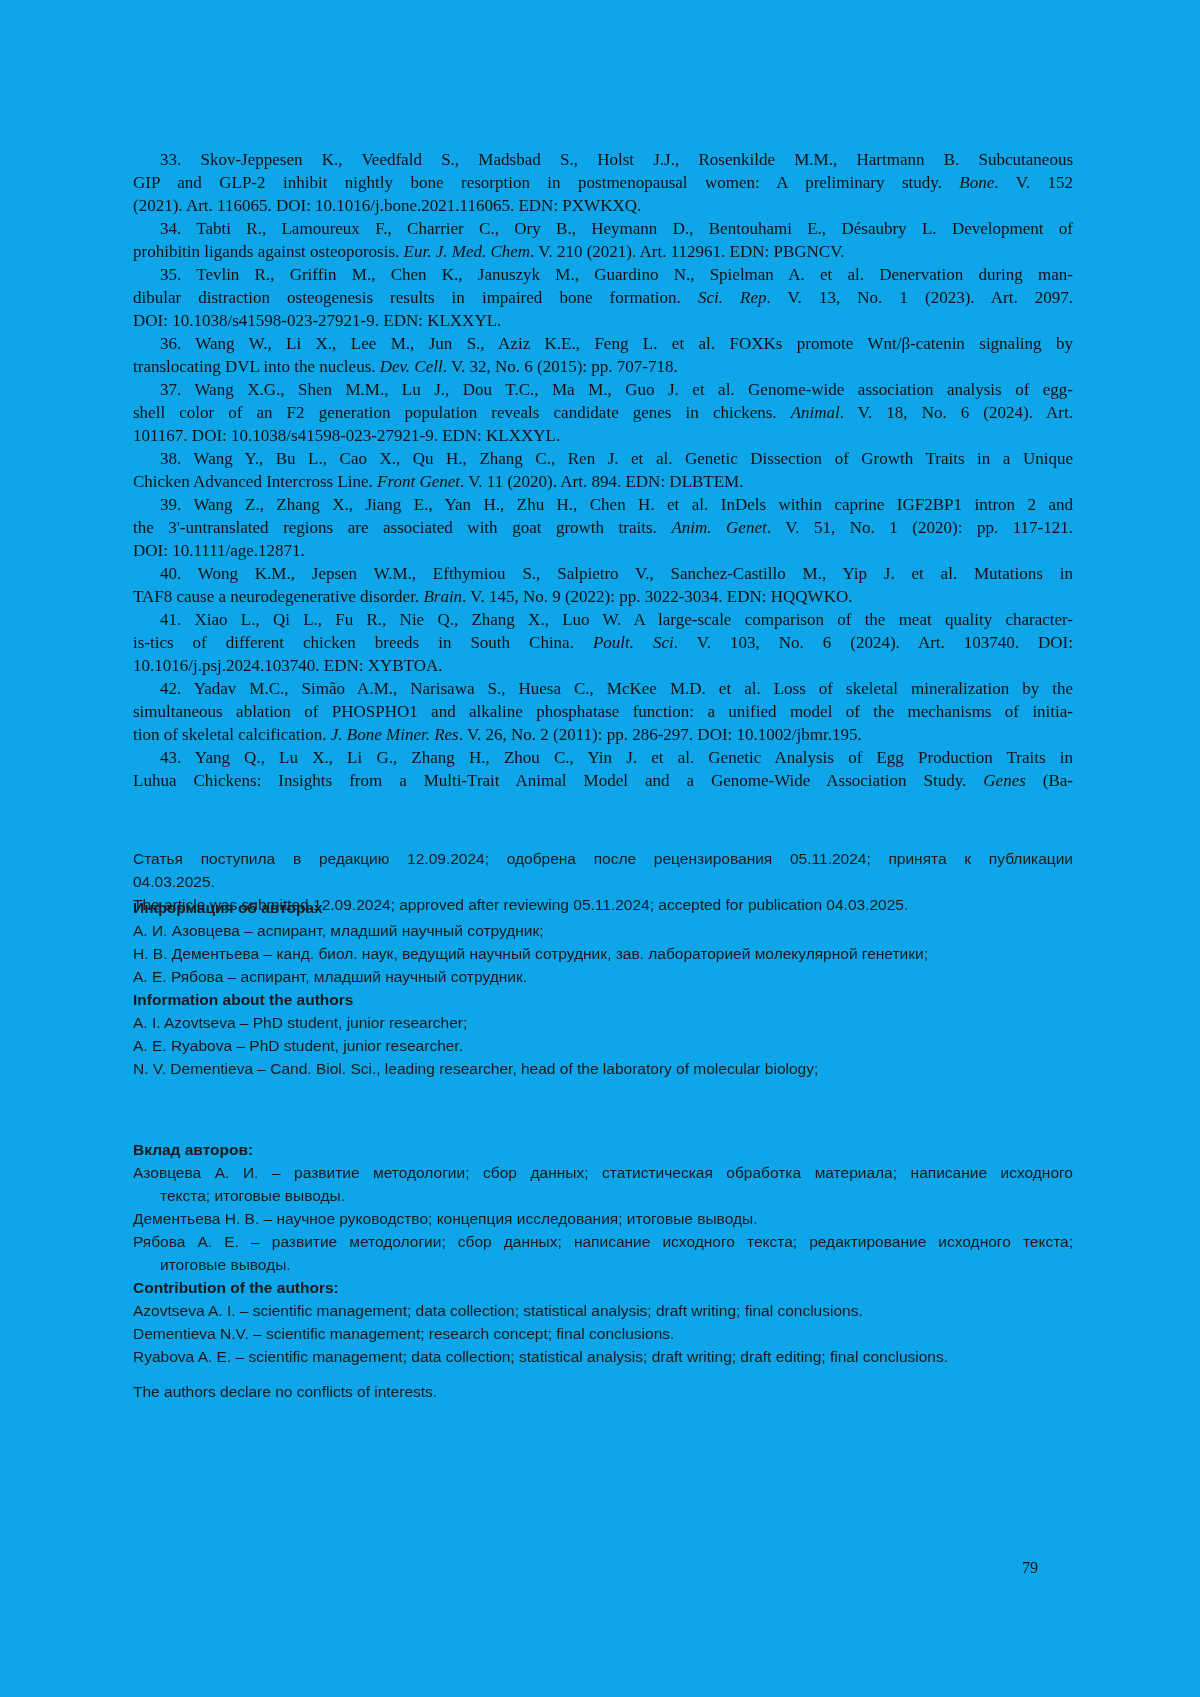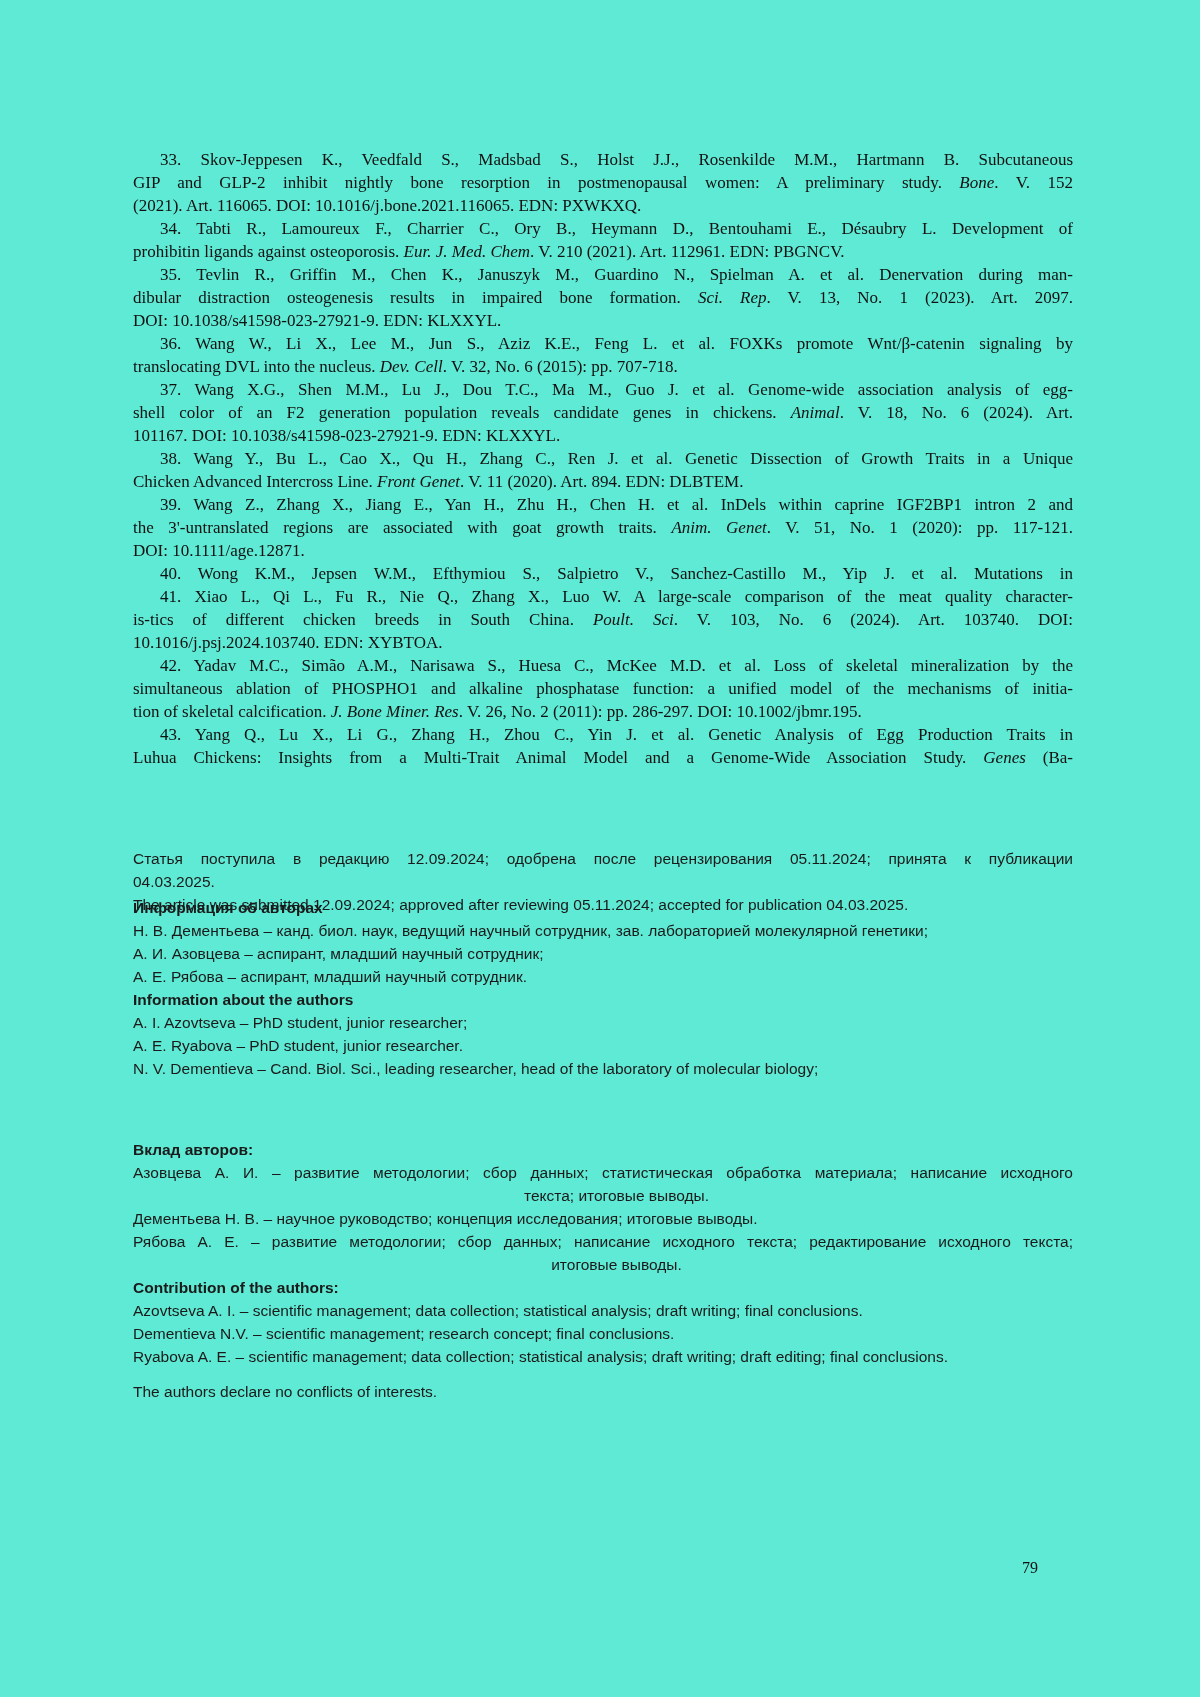--- a/index.html
+++ b/index.html
@@ -1,20 +1,20 @@
 <!DOCTYPE html>
 <html><head>
 <meta charset="utf-8">
 <style>
   html,body{margin:0;padding:0;background:#e8e8e8;}
   .page{
     position:relative;
     width:1200px;
     height:1697px;
-    background:#5eead4;
+    background:#0ea5e9;
     margin:0 auto;
     color:#111111;
     overflow:hidden;
   }
   
   .refs{
     position:absolute;
     left:133px; top:148px;
     width:940px;
     font-family:"Liberation Serif", serif;
@@ -34,21 +34,21 @@
     font-family:"Liberation Sans", sans-serif;
     font-size:15.5px;
     line-height:23px;
     color:#1a1a1a;
   }
   #submission{top:847px;}
   #authors-info{top:896px;}
   #contributions{top:1138px;}
   #conflict{top:1380px;}
   .sans .jl{text-align:justify; text-align-last:justify;}
-  .sans .pad{padding-left:27px;text-align:center;}
+  .sans .pad{padding-left:27px;}
   .sans-heading{font-weight:bold; margin:0;}
   .sans-line{margin:0;}
   .sans-para{margin:0;}
   
   .page-number{
     position:absolute;
     left:1022px; top:1556px;
     font-family:"Liberation Serif", serif;
     font-size:16px;
     line-height:23px;
@@ -87,20 +87,21 @@
         <div class="rline first jl"><span>38. Wang Y., Bu L., Cao X., Qu H., Zhang C., Ren J. et al. Genetic Dissection of Growth Traits in a Unique</span></div>
         <div class="rline"><span>Chicken Advanced Intercross Line. </span><span class="it">Front Genet</span><span>. V. 11 (2020). Art. 894. EDN: DLBTEM.</span></div>
       </div>
       <div class="ref">
         <div class="rline first jl"><span>39. Wang Z., Zhang X., Jiang E., Yan H., Zhu H., Chen H. et al. InDels within caprine IGF2BP1 intron 2 and</span></div>
         <div class="rline jl"><span>the 3'-untranslated regions are associated with goat growth traits. </span><span class="it">Anim. Genet</span><span>. V. 51, No. 1 (2020): pp. 117-121.</span></div>
         <div class="rline"><span>DOI: 10.1111/age.12871.</span></div>
       </div>
       <div class="ref">
         <div class="rline first jl"><span>40. Wong K.M., Jepsen W.M., Efthymiou S., Salpietro V., Sanchez-Castillo M., Yip J. et al. Mutations in</span></div>
+        <div class="rline"><span>TAF8 cause a neurodegenerative disorder. </span><span class="it">Brain</span><span>. V. 145, No. 9 (2022): pp. 3022-3034. EDN: HQQWKO.</span></div>
       </div>
       <div class="ref">
         <div class="rline first jl"><span>41. Xiao L., Qi L., Fu R., Nie Q., Zhang X., Luo W. A large-scale comparison of the meat quality character-</span></div>
         <div class="rline jl"><span>is-tics of different chicken breeds in South China. </span><span class="it">Poult. Sci</span><span>. V. 103, No. 6 (2024). Art. 103740. DOI:</span></div>
         <div class="rline"><span>10.1016/j.psj.2024.103740. EDN: XYBTOA.</span></div>
       </div>
       <div class="ref">
         <div class="rline first jl"><span>42. Yadav M.C., Simão A.M., Narisawa S., Huesa C., McKee M.D. et al. Loss of skeletal mineralization by the</span></div>
         <div class="rline jl"><span>simultaneous ablation of PHOSPHO1 and alkaline phosphatase function: a unified model of the mechanisms of initia-</span></div>
         <div class="rline"><span>tion of skeletal calcification. </span><span class="it">J. Bone Miner. Res</span><span>. V. 26, No. 2 (2011): pp. 286-297. DOI: 10.1002/jbmr.195.</span></div>
@@ -115,22 +116,22 @@
     <div class="sans-para">
         <div class="sans-line jl"><span>Статья поступила в редакцию 12.09.2024; одобрена после рецензирования 05.11.2024; принята к публикации</span></div>
         <div class="sans-line"><span>04.03.2025.</span></div>
       </div>
     <div class="sans-line">The article was submitted 12.09.2024; approved after reviewing 05.11.2024; accepted for publication 04.03.2025.</div>
   </div>
 
   <div class="sans" id="authors-info">
     <div class="sans-heading">Информация об авторах</div>
     <div>
+        <div class="sans-line">А. И. Азовцева – аспирант, младший научный сотрудник;</div>
         <div class="sans-line">Н. В. Дементьева – канд. биол. наук, ведущий научный сотрудник, зав. лабораторией молекулярной генетики;</div>
-        <div class="sans-line">А. И. Азовцева – аспирант, младший научный сотрудник;</div>
         <div class="sans-line">А. Е. Рябова – аспирант, младший научный сотрудник.</div>
       </div>
     <div class="sans-heading">Information about the authors</div>
     <div>
         <div class="sans-line">A. I. Azovtseva – PhD student, junior researcher;</div>
         <div class="sans-line">A. E. Ryabova – PhD student, junior researcher.</div>
         <div class="sans-line">N. V. Dementieva – Cand. Biol. Sci., leading researcher, head of the laboratory of molecular biology;</div>
       </div>
   </div>
 

